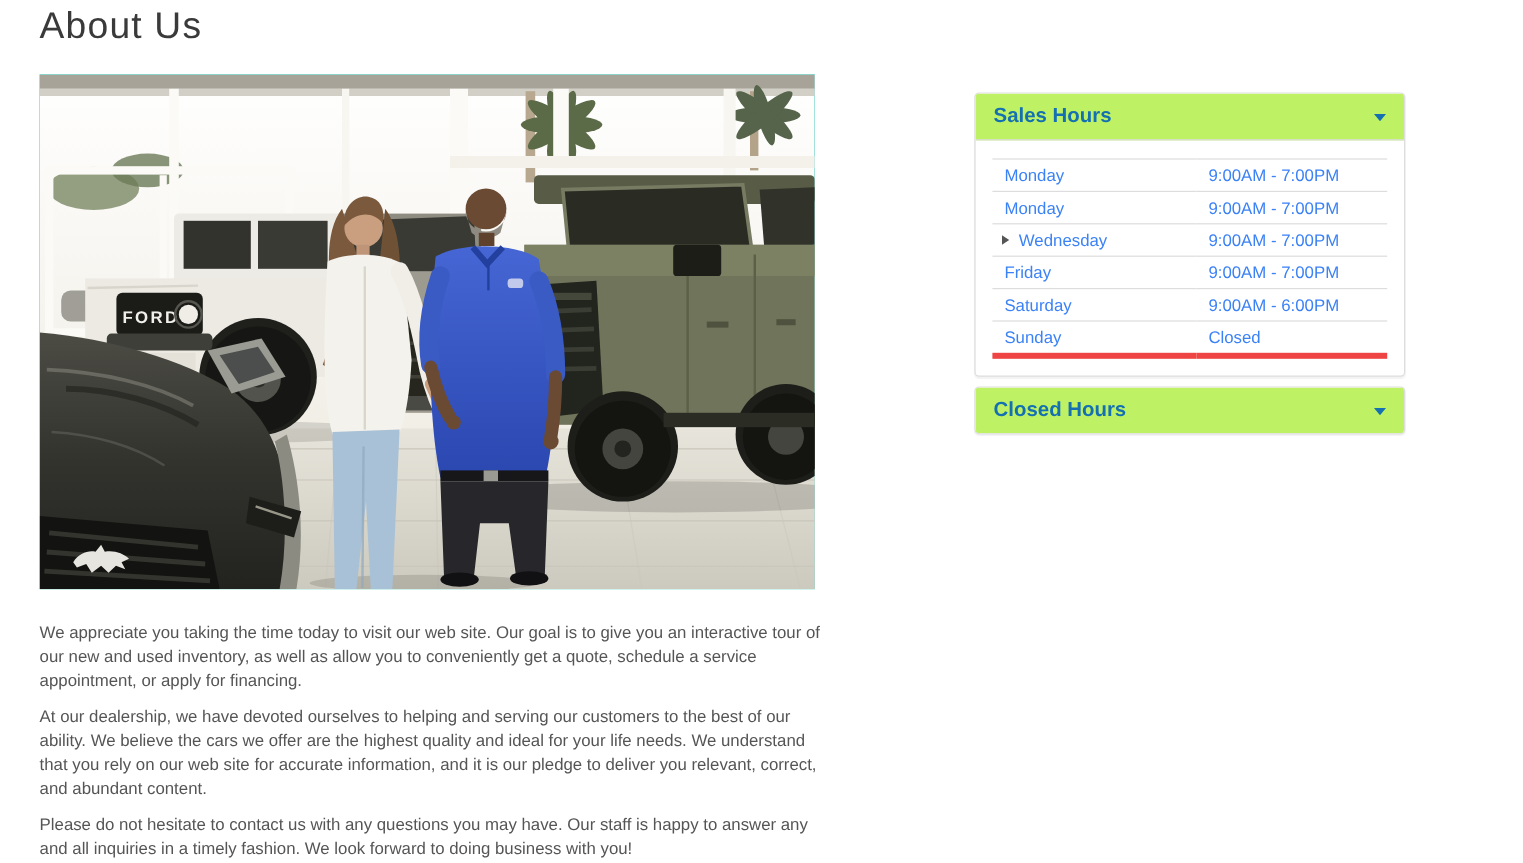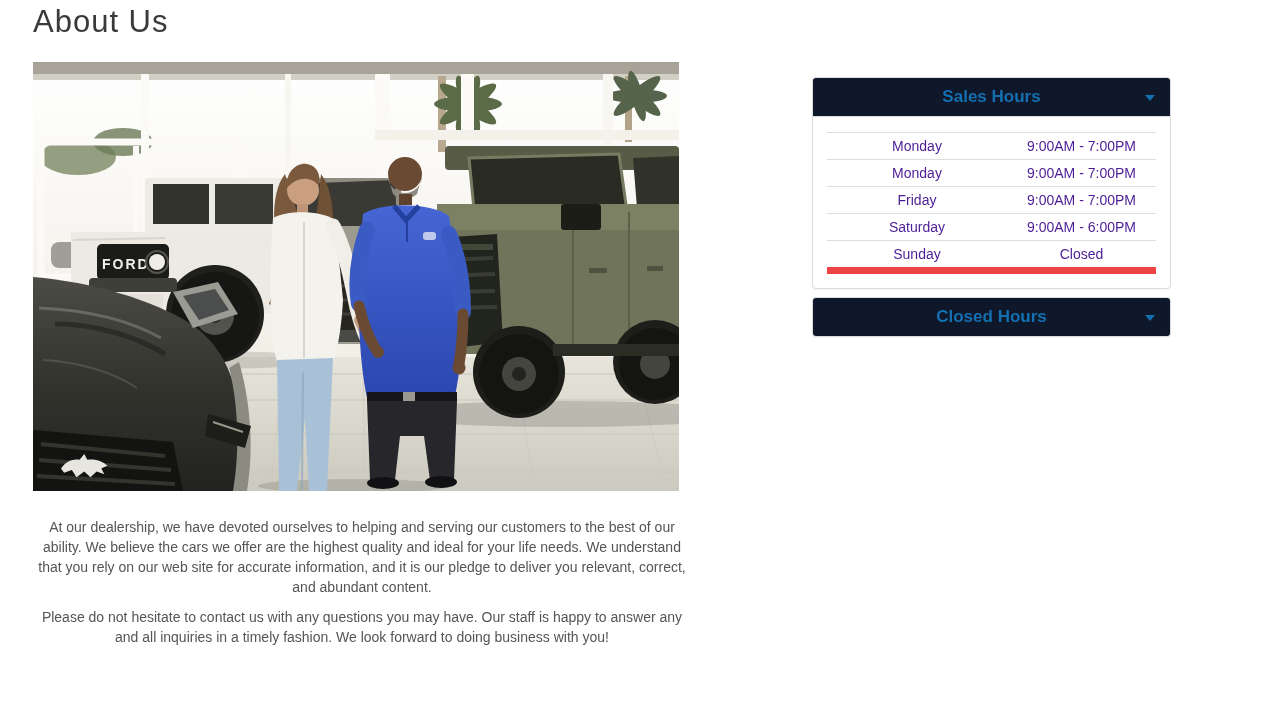--- a/index.html
+++ b/index.html
@@ -1,45 +1,45 @@
 <!DOCTYPE html>
 <html><head>
 <meta charset="utf-8">
 <style>
   html,body { margin:0; padding:0; background:#ffffff; }
   body { width:1269px; height:719px; overflow:hidden;
          font-family:"Liberation Sans", sans-serif; }
-  .page { position:relative; width:1269px; height:587px; background:#fff;text-align:center; }
+  .page { position:relative; width:1269px; height:587px; background:#fff; }
 
   .page-title { position:absolute; left:33px; top:4px; margin:0;
     font-size:31px; font-weight:500; color:#3a3a3a; letter-spacing:1px; }
 
   .photo { position:absolute; left:33px; top:62px; width:646px; height:429px;
     overflow:hidden; background:#14b8a6; }
   .photo svg { display:block; }
 
   .copy { position:absolute; left:33px; top:517px; width:658px; }
   .copy p { margin:0 0 10px 0; font-size:14px; line-height:20px; color:#555555; }
 
   .hours-col { position:absolute; left:812px; top:77px; width:359px; }
   .panel { border:1px solid #dddddd; border-radius:4px; background:#ffffff;
     margin-bottom:8px; box-shadow:0 1px 1px rgba(0,0,0,0.05); overflow:hidden; }
-  .panel-header { position:relative; background:#0f172a; padding:9px 15px;
+  .panel-header { position:relative; background:#bef264; padding:9px 15px;
     cursor:pointer; }
   .panel.expanded .panel-header { border-bottom:1px solid #dddddd; }
   .panel-title { color:#1470b0; font-size:17px; font-weight:bold; }
   .caret { position:absolute; right:15px; top:50%; margin-top:-2px;
     width:0; height:0; border-left:5px solid transparent;
     border-right:5px solid transparent; border-top:6px solid #1470b0; }
 
   .panel-body { padding:15px 14px 14px 14px; }
   table.hours-table { width:100%; border-collapse:collapse; font-size:14px;
-    color:#4c1d95; }
+    color:#3b82f6; }
   table.hours-table td { border-top:1px solid #dddddd; padding:5px 0 5px 10px; }
-  table.hours-table tr:last-child td { border-bottom:7px solid #ef4444; }
+  table.hours-table tr:last-child td { border-bottom:5px solid #ef4444; }
   td.day-cell { width:160px; }
   .today-marker { display:inline-block; width:0; height:0; margin:0 8px 1px -2px;
     border-top:4px solid transparent; border-bottom:4px solid transparent;
     border-left:6px solid #555555; }
 </style>
 </head>
 <body>
 
 <div class="page">
 
@@ -238,20 +238,21 @@
         <rect x="334" y="330" width="90" height="9" fill="#17171a"></rect>
         <rect x="370" y="330" width="12" height="9" fill="#9a9a92"></rect>
         <path d="M334,339 L424,339 L421,418 L397,418 L391,374 L367,374 L362,418 L337,418 Z" fill="#27272b"></path>
         <ellipse cx="350" cy="421" rx="16" ry="6" fill="#111113"></ellipse>
         <ellipse cx="408" cy="420" rx="16" ry="6" fill="#111113"></ellipse>
       </g>
     </svg>
   </div>
 
   <div class="copy">
+    <p>We appreciate you taking the time today to visit our web site. Our goal is to give you an interactive tour of our new and used inventory, as well as allow you to conveniently get a quote, schedule a service appointment, or apply for financing.</p>
     <p>At our dealership, we have devoted ourselves to helping and serving our customers to the best of our ability. We believe the cars we offer are the highest quality and ideal for your life needs. We understand that you rely on our web site for accurate information, and it is our pledge to deliver you relevant, correct, and abundant content.</p>
     <p>Please do not hesitate to contact us with any questions you may have. Our staff is happy to answer any and all inquiries in a timely fashion. We look forward to doing business with you!</p>
   </div>
 
   <div class="hours-col">
 
     <section class="panel expanded">
       <header class="panel-header">
         <span class="panel-title">Sales Hours</span>
         <span class="caret"></span>
@@ -261,20 +262,24 @@
           <tbody>
             <tr>
               <td class="day-cell">Monday</td>
               <td>9:00AM - 7:00PM</td>
             </tr>
             <tr>
               <td class="day-cell">Monday</td>
               <td>9:00AM - 7:00PM</td>
             </tr>
             <tr>
+              <td class="day-cell"><span class="today-marker"></span><span>Wednesday</span></td>
+              <td>9:00AM - 7:00PM</td>
+            </tr>
+            <tr>
               <td class="day-cell">Friday</td>
               <td>9:00AM - 7:00PM</td>
             </tr>
             <tr>
               <td class="day-cell">Saturday</td>
               <td>9:00AM - 6:00PM</td>
             </tr>
             <tr>
               <td class="day-cell">Sunday</td>
               <td>Closed</td>

